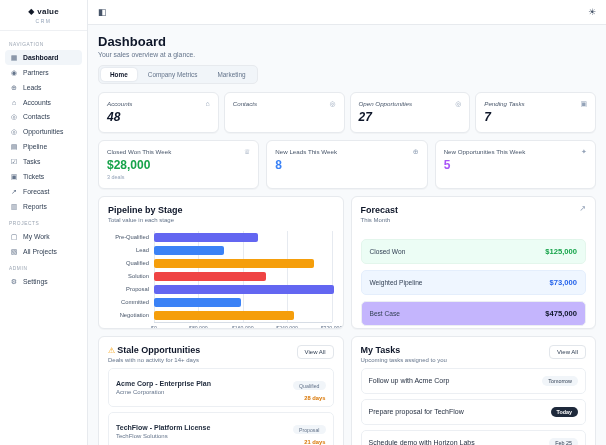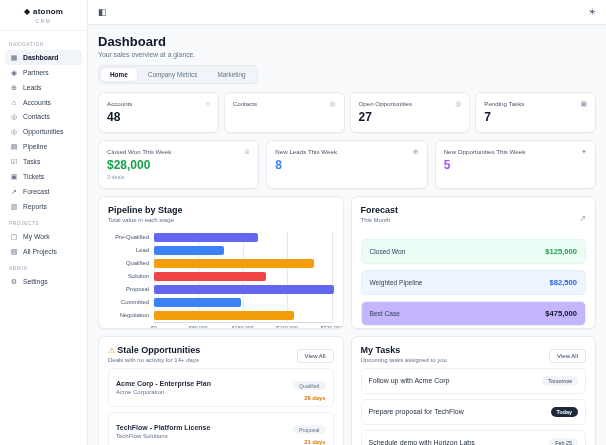--- a/index.html
+++ b/index.html
@@ -28,34 +28,34 @@
   .content { flex:1; padding:9px 10px; overflow:hidden; }
   .page-title { font-size:13px; font-weight:bold; color:#0f172a; }
   .page-sub { font-size:6.8px; color:#64748b; margin-top:2px; }
 
   .tabs { display:inline-flex; background:#f1f5f9; border:1px solid #e7eaee; border-radius:5px; padding:2px; gap:2px; margin-top:7px; }
   .tab { font-size:6.4px; color:#64748b; padding:3px 9px; border-radius:4px; cursor:pointer; white-space:nowrap; }
   .tab.active { background:#ffffff; color:#0f172a; font-weight:bold; box-shadow:0 0 2px rgba(15,23,42,.15); }
 
   .card { background:#ffffff; border:1px solid #e7eaee; border-radius:6px; box-shadow:0 1px 1px rgba(15,23,42,.03); }
 
-  .stat-grid { display:grid; grid-template-columns:repeat(4,1fr); gap:5px; margin-top:8px; }
+  .stat-grid { display:grid; grid-template-columns:repeat(4,1fr); gap:5px; margin-top:8px;font-style:italic; }
   .stat-card { padding:7px 8px 8px; }
   .stat-top { display:flex; justify-content:space-between; align-items:flex-start; }
   .stat-label { font-size:6.2px; color:#475569; }
   .stat-ic { font-size:7px; color:#94a3b8; line-height:1; }
   .stat-value { font-size:12px; font-weight:bold; margin-top:3px; color:#0f172a; }
 
   .week-grid { display:grid; grid-template-columns:repeat(3,1fr); gap:7px; margin-top:7px; }
   .week-card { padding:7px 8px 8px; }
   .week-sub { font-size:5.4px; color:#94a3b8; margin-top:2px; min-height:6px; }
 
   .mid-grid { display:grid; grid-template-columns:1fr 1fr; gap:7px; margin-top:7px; height:133px; }
   .mid-card { padding:8px 9px; overflow:hidden; }
-  .card-head { display:flex; justify-content:space-between; align-items:flex-end; }
+  .card-head { display:flex; justify-content:space-between; align-items:flex-start; }
   .card-title { font-size:9px; font-weight:bold; color:#0f172a; }
   .card-title .warn { color:#f59e0b; font-size:8px; margin-right:2px; }
   .card-sub { font-size:6px; color:#64748b; margin-top:1.5px; }
   .head-ic { font-size:8px; color:#94a3b8; line-height:1; }
   .view-all { font-size:6px; color:#334155; background:#fff; border:1px solid #e2e6eb; border-radius:4px; padding:3px 7px; cursor:pointer; white-space:nowrap; }
 
   
   .chart { margin-top:8px; }
   .crow { display:flex; align-items:center; height:13px; }
   .clabel { width:46px; font-size:5.8px; color:#475569; text-align:right; padding-right:5px; flex-shrink:0; }
@@ -90,21 +90,21 @@
 </style>
 </head>
 <body>
 
 <div class="app">
 
   <aside class="sidebar">
     <div class="brand">
       <div class="brand-row">
         <span class="brand-glyph">◆</span>
-        <span class="brand-name">atonom</span>
+        <span class="brand-name">value</span>
       </div>
       <div class="brand-sub">CRM</div>
     </div>
     <nav class="nav" id="nav">
         <div class="nav-section-label">Navigation</div>
         <div class="nav-item active">
           <span class="ic">▦</span>
           <span>Dashboard</span>
         </div>
         <div class="nav-item">
@@ -314,21 +314,21 @@
             </div>
             <span class="head-ic">↗</span>
           </div>
           <div class="f-rows" id="forecast-rows">
               <div class="f-row" style="background: rgb(236, 253, 245); border-color: rgb(227, 246, 236); margin-top: 16px;">
                 <span class="f-label">Closed Won</span>
                 <span class="f-value" style="color: rgb(22, 163, 74);">$125,000</span>
               </div>
               <div class="f-row" style="background: rgb(239, 246, 255); border-color: rgb(228, 238, 252);">
                 <span class="f-label">Weighted Pipeline</span>
-                <span class="f-value" style="color: rgb(37, 99, 235);">$82,500</span>
+                <span class="f-value" style="color: rgb(37, 99, 235);">$73,000</span>
               </div>
               <div class="f-row" style="background: #c4b5fd; border-color: rgb(236, 239, 243);">
                 <span class="f-label">Best Case</span>
                 <span class="f-value" style="color: rgb(15, 23, 42);">$475,000</span>
               </div>
               <div class="f-row" style="background: rgb(255, 255, 255); border-color: rgb(231, 234, 238);"></div>
             </div>
         </div>
       </div>
 

